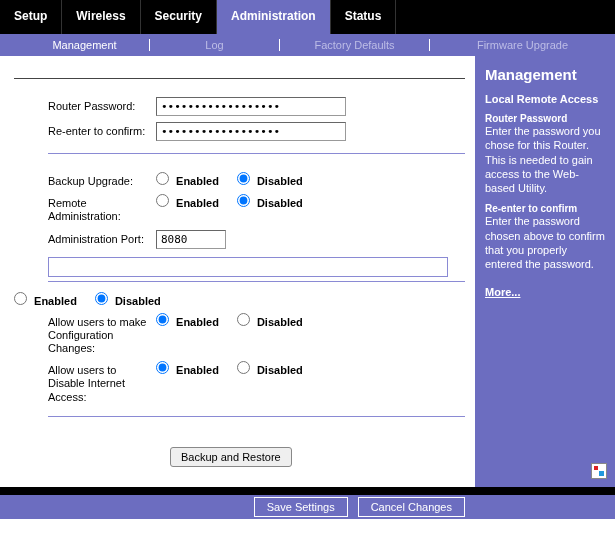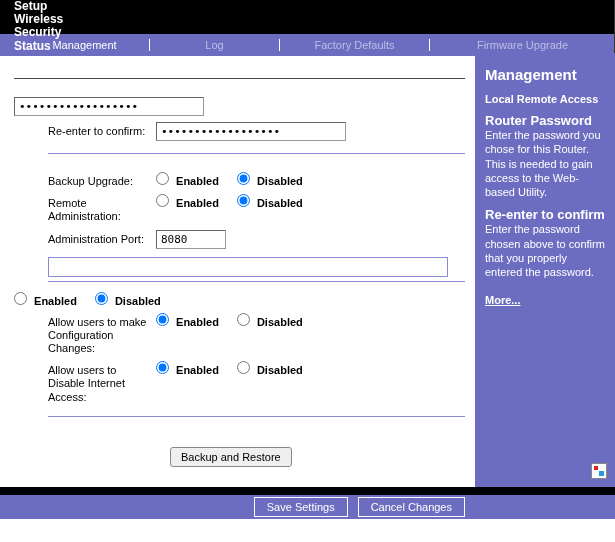--- a/index.html
+++ b/index.html
@@ -1,18 +1,18 @@
 <!DOCTYPE html>
 <html><head>
 <meta charset="utf-8">
 <style>
   * { box-sizing: border-box; margin: 0; padding: 0; }
   body { font-family: Arial, Helvetica, sans-serif; font-size: 11px; background: #fff; width: 615px; }
   
-  .topnav { background: #000; height: 34px; display: flex; align-items: stretch; flex-direction: column; }
+  .topnav { background: #000; height: 34px; display: flex; align-items: stretch; }
   .topnav-item { color: #fff; font-weight: bold; font-size: 12px; padding: 0 14px; display: flex; align-items: center; text-align: center; border-right: 1px solid #333; cursor: pointer; line-height: 1.1; }
   .topnav-item.active { background: #6c6dc0; }
   .topnav-spacer { flex: 1; }
   
   .subnav { background: #6c6dc0; height: 22px; display: flex; align-items: center; color: #fff; font-size: 11px; }
   .subnav-item { padding: 0 18px; cursor: pointer; border-right: 1px solid #fff; text-align: center; }
   .subnav-item:last-child { border-right: none; }
   .subnav-item.faded { color: #bdbde6; }
   .subnav-sp { width: 20px; }
   
@@ -39,50 +39,52 @@
   .btn-row { margin-left: 156px; margin-top: 30px; margin-bottom: 20px; }
   button.backup { background: #efefef; border: 1px solid #888; border-radius: 3px; padding: 3px 10px; font-size: 11px; cursor: pointer; }
   
   .footer-black { background: #000; height: 8px; width: 615px; }
   .footer-bar { background: #6c6dc0; height: 24px; width: 615px; display: flex; align-items: center; justify-content: flex-end; padding-right: 150px; gap: 0; }
   .footer-btn { background: #6c6dc0; color: #fff; border: 1px solid #fff; padding: 3px 12px; font-size: 11px; cursor: pointer; margin-left: 10px; }
   
   .side h2 { font-size: 15px; font-weight: bold; margin-bottom: 10px; }
   .side .sec-title { font-size: 11px; font-weight: bold; margin-top: 10px; margin-bottom: 2px; }
   .side .sec-text { font-size: 11px; line-height: 1.3; }
-  .side .sub-title { font-size: 13px; font-weight: bold; margin-top: 8px; }
+  .side .sub-title { font-size: 10px; font-weight: bold; margin-top: 8px; }
   .side a.more { color: #fff; text-decoration: underline; font-size: 11px; font-weight: bold; display: inline-block; margin-top: 14px; cursor: pointer; }
   .side .img-icon { position: absolute; bottom: 8px; right: 8px; width: 16px; height: 16px; border: 1px solid #888; background: #fff; }
   .side .img-icon::before { content:""; position:absolute; top:2px; left:2px; width:4px; height:4px; background:#d22; }
   .side .img-icon::after { content:""; position:absolute; bottom:2px; right:2px; width:5px; height:5px; background:#29d; }
 </style>
 </head>
 <body>
 
 <div class="topnav">
   <div class="topnav-item">Setup</div>
   <div class="topnav-item">Wireless</div>
   <div class="topnav-item">Security</div>
+  <div class="topnav-item active">Administration</div>
   <div class="topnav-item">Status</div>
   <div class="topnav-spacer"></div>
 </div>
 
 <div class="subnav">
   <div class="subnav-sp"></div>
   <div class="subnav-item" style="flex:0 0 130px">Management</div>
   <div class="subnav-item faded" style="flex:0 0 130px">Log</div>
   <div class="subnav-item faded" style="flex:0 0 150px">Factory Defaults</div>
   <div class="subnav-item faded" style="flex:1">Firmware Upgrade</div>
 </div>
 
 <div class="body-wrap">
   <div class="main">
     <div class="separator"></div>
 
     <div class="form-row">
+      <div class="form-label">Router Password:</div>
       <div class="form-control"><input type="password" value="••••••••••••••••••" style=""></div>
     </div>
     <div class="form-row">
       <div class="form-label">Re-enter to confirm:</div>
       <div class="form-control"><input type="password" value="••••••••••••••••••" style=""></div>
     </div>
 
     <hr class="hr">
 
     <div class="form-row">

